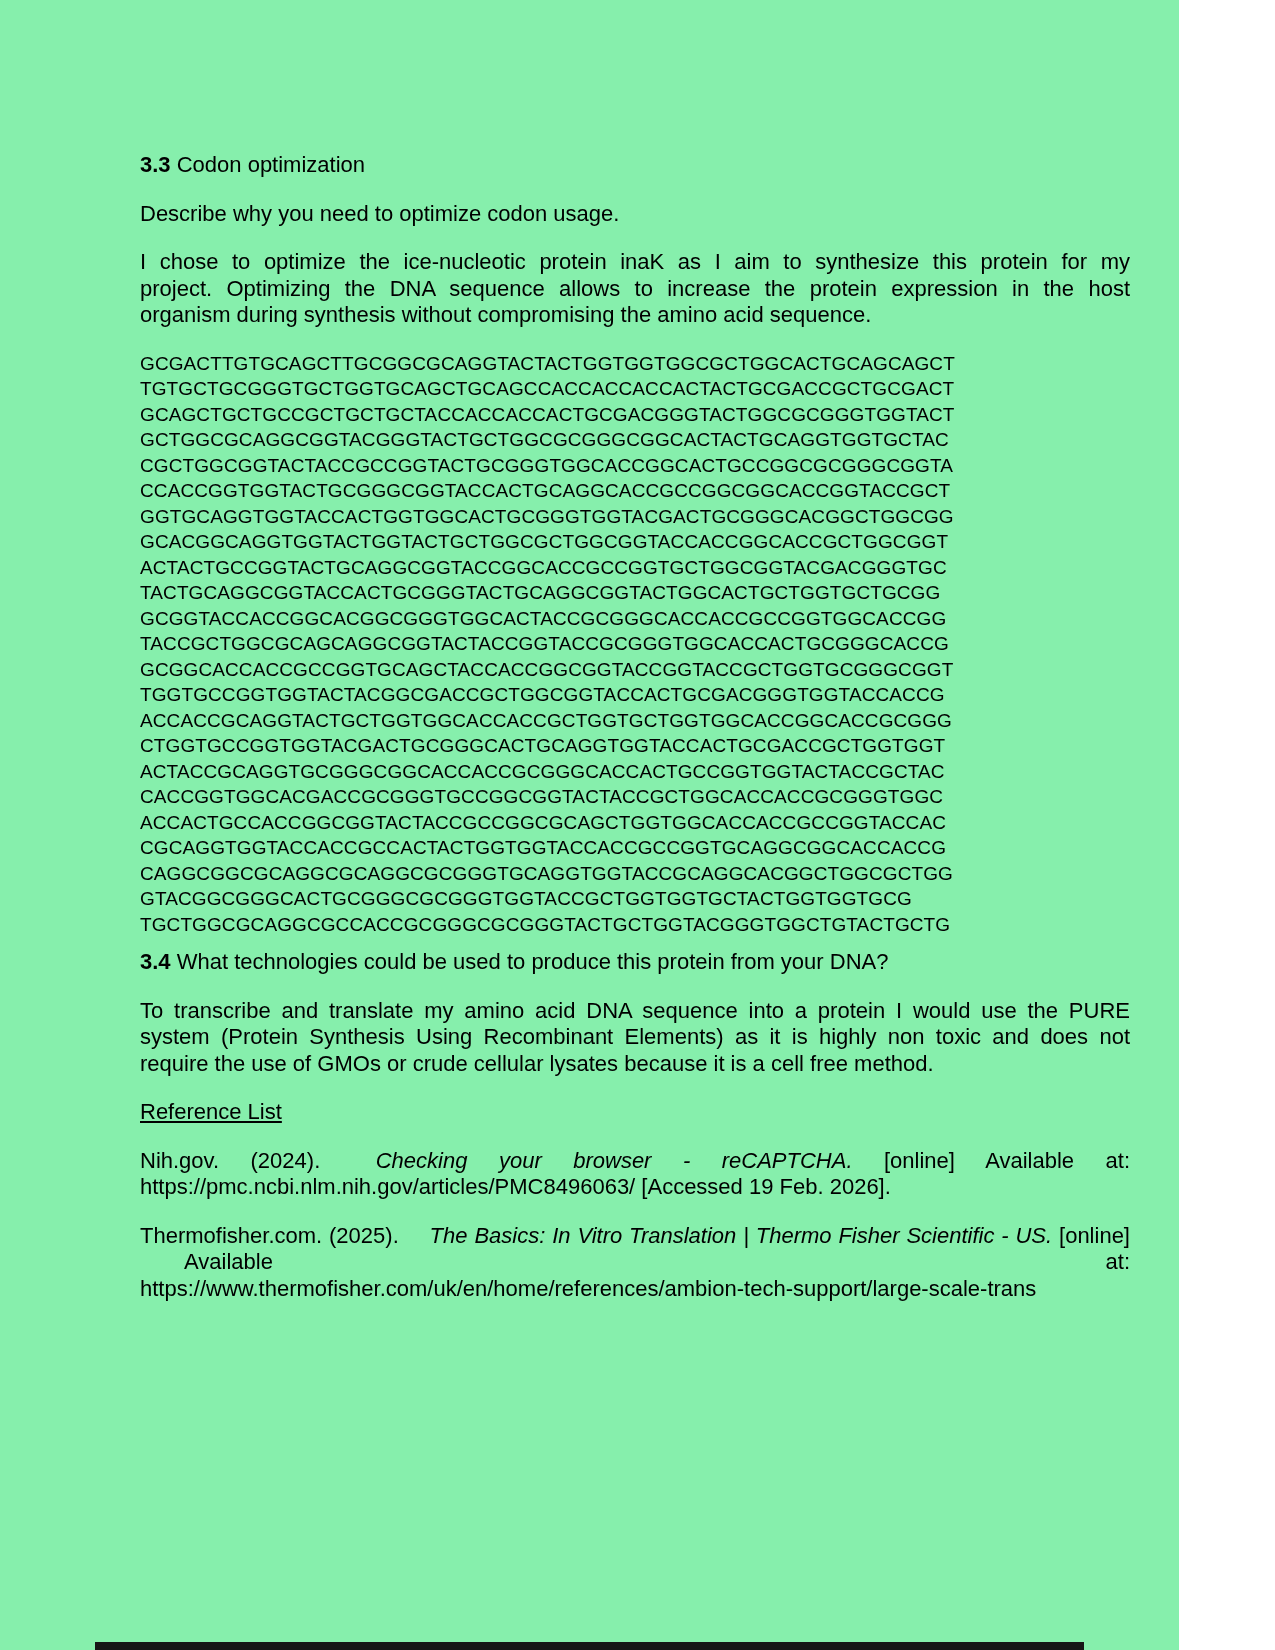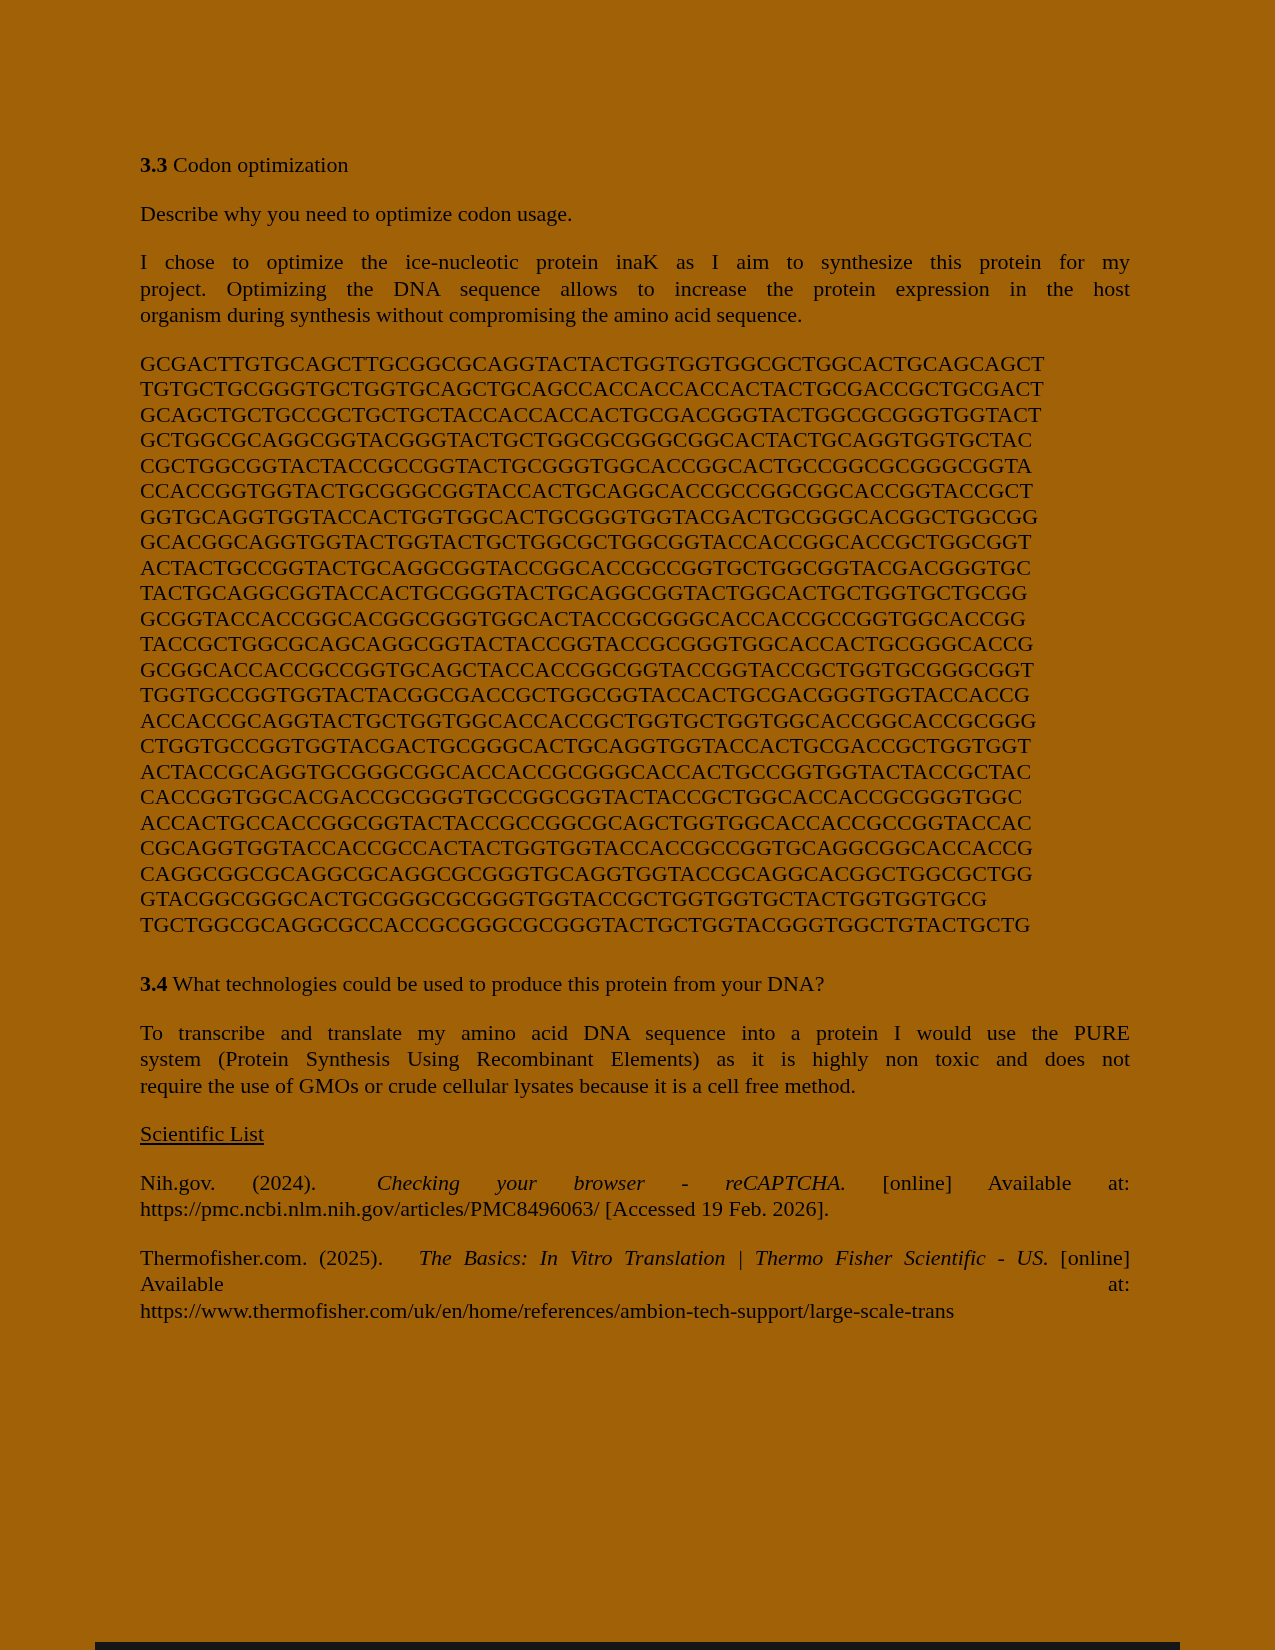--- a/index.html
+++ b/index.html
@@ -1,41 +1,41 @@
 <!DOCTYPE html>
 <html><head>
 <meta charset="utf-8">
 <style>
   html,body{margin:0;padding:0;background:#ffffff;}
   .page{
     position:relative;
-    width:1275px;
+    width:1179px;
     height:1650px;
-    background:#a16207;
+    background:#86efac;
     overflow:hidden;
-    font-family:Liberation Serif, serif;
+    font-family:Liberation Sans, sans-serif;
     color:#000000;
   }
   .content{
     position:absolute;
     left:140px;
     top:152px;
     width:990px;
     font-size:22px;
     line-height:26.5px;
   }
   .para{margin:0 0 22px 0;}
   .line{overflow:hidden;white-space:nowrap;}
   
   .fill{text-align:justify;text-align-last:justify;}
-  .spread{display:flex;justify-content:space-between;white-space:nowrap;}
+  .spread{display:flex;justify-content:space-between;white-space:nowrap;margin-left:44px;}
   .b{font-weight:bold;}
   .i{font-style:italic;margin-left:24px;}
   .u{text-decoration:underline;}
-  .seq{font-size:22px;margin-top:4px;margin-bottom:34px;}
+  .seq{font-size:19px;margin-top:4px;margin-bottom:12px;}
   .seq .line{line-height:25.5px;letter-spacing:0.1px;}
   .bottom-bar{
     position:absolute;
     left:95px;
     right:95px;
     bottom:0;
     height:8px;
     background:#161616;
   }
 </style>
@@ -82,21 +82,21 @@
       </div>
 
     <div class="para"><span class="b">3.4</span><span> What technologies could be used to produce this protein from your DNA?</span></div>
 
     <div class="para just">
         <div class="line fill">To transcribe and translate my amino acid DNA sequence into a protein I would use the PURE</div>
         <div class="line fill">system (Protein Synthesis Using Recombinant Elements) as it is highly non toxic and does not</div>
         <div class="line">require the use of GMOs or crude cellular lysates because it is a cell free method.</div>
       </div>
 
-    <div class="para"><span class="u">Scientific List</span></div>
+    <div class="para"><span class="u">Reference List</span></div>
 
     <div class="para">
       <div class="line fill"><span>Nih.gov. (2024). </span><span class="i">Checking your browser - reCAPTCHA.</span><span> [online] Available at:</span></div>
       <div class="line">https://pmc.ncbi.nlm.nih.gov/articles/PMC8496063/ [Accessed 19 Feb. 2026].</div>
     </div>
 
     <div class="para">
       <div class="line fill"><span>Thermofisher.com. (2025). </span><span class="i">The Basics: In Vitro Translation | Thermo Fisher Scientific - US.</span><span> [online]</span></div>
       <div class="line spread">
           <span>Available</span>

